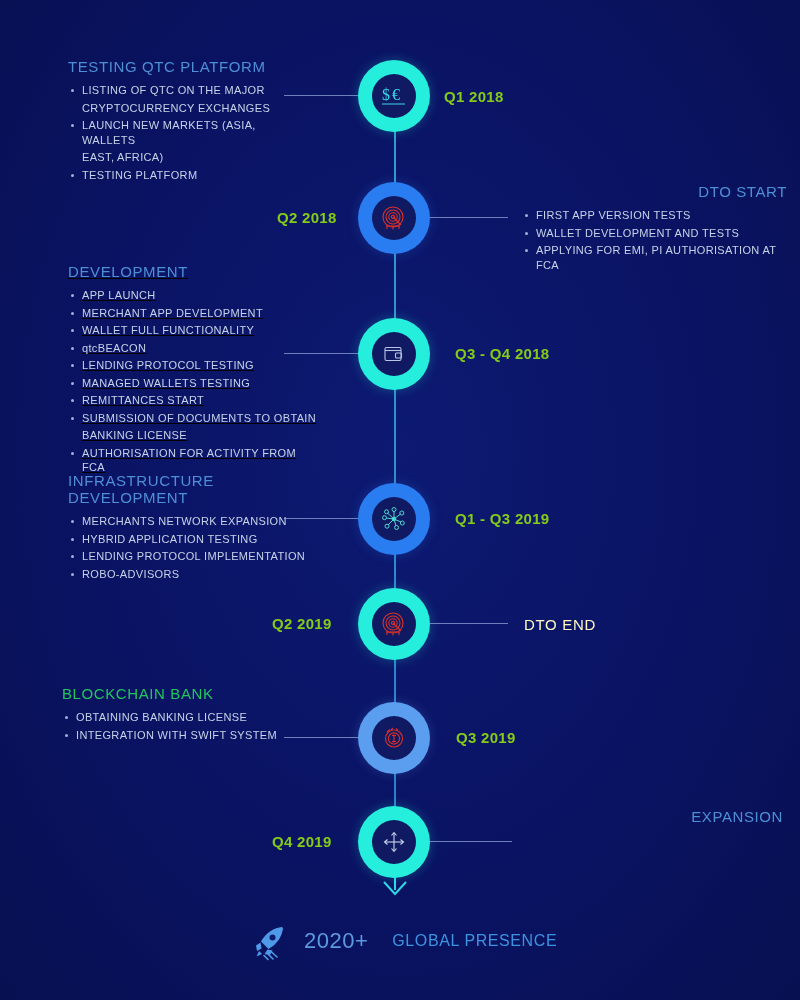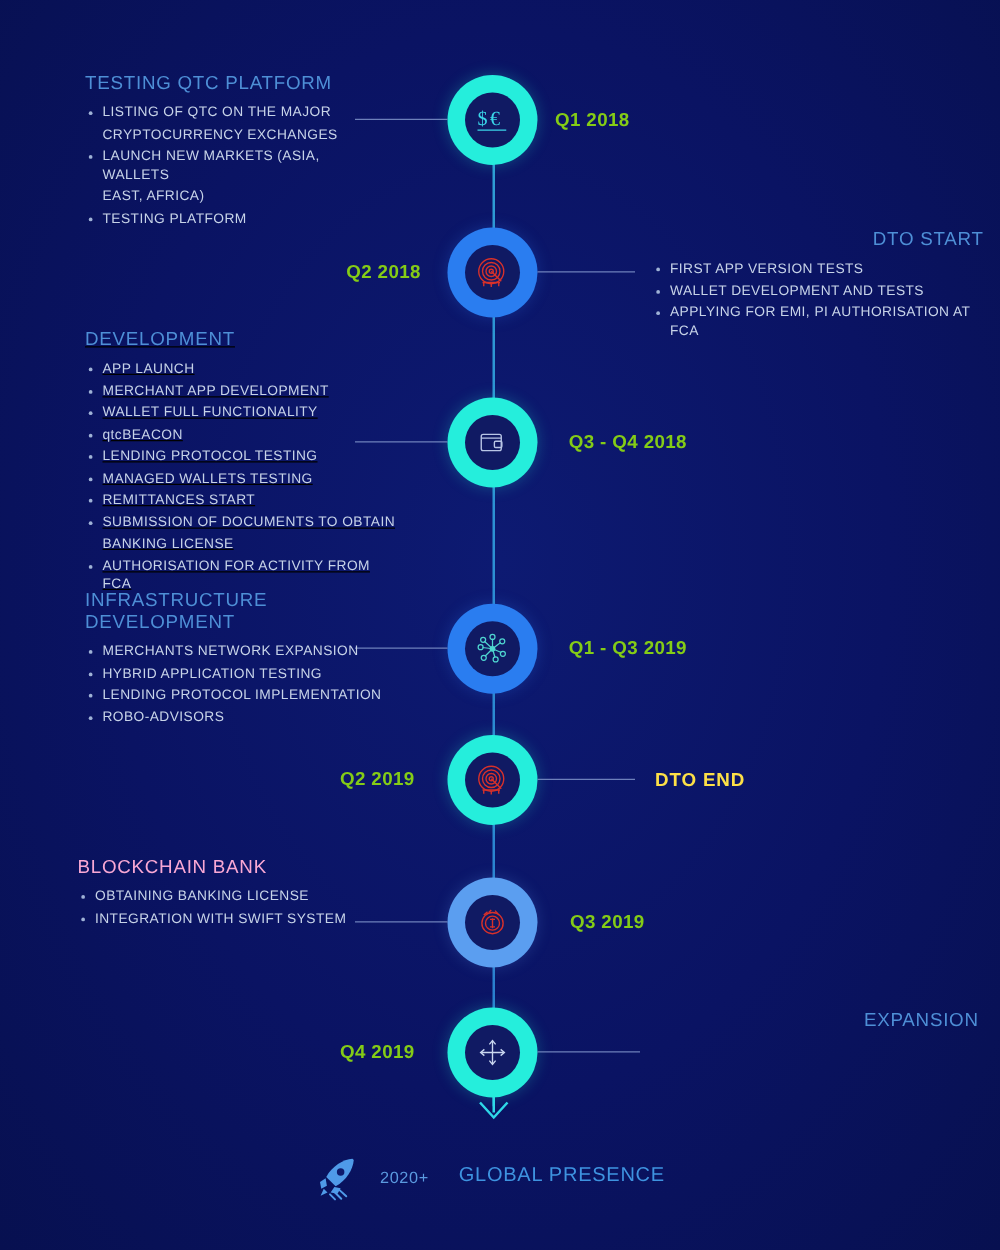--- a/index.html
+++ b/index.html
@@ -48,45 +48,44 @@
     position:absolute;color:#84cc16;font-size:15px;font-weight:bold;
     letter-spacing:.3px;white-space:nowrap;
   }
 
   
   .group{position:absolute;}
   .group h3{
     margin:0 0 8px 0;font-size:15px;font-weight:normal;
     letter-spacing:.6px;color:#4e8fd6;
   }
-  .group h3.red{color:#f9a8d4;}
+  .group h3.red{color:#22c55e;}
   .group ul{margin:0;padding:0;list-style:none;}
   .group li{
     position:relative;padding-left:14px;margin-bottom:3px;
     font-size:11px;letter-spacing:.35px;line-height:14.5px;
     color:#c7d3e8;
   }
   .group li:before{
     content:"";position:absolute;left:3px;top:6px;
     width:3px;height:3px;border-radius:50%;background:#9fb2d6;
   }
   .group li.cont{padding-left:14px;}
   .group li.cont:before{display:none;}
   .group.rt h3{text-align:right;}
 
   
   .sidelabel{
-    position:absolute;color:#fde047;font-size:15px;letter-spacing:.7px;
+    position:absolute;color:#fef9c3;font-size:15px;letter-spacing:.7px;
     white-space:nowrap;
-    font-weight:bold;
   }
 
   
   .footer{position:absolute;left:248px;top:920px;display:flex;align-items:center;}
-  .footer .yr{color:#5b9ae0;font-size:13px;letter-spacing:.5px;margin-left:14px;}
+  .footer .yr{color:#5b9ae0;font-size:22px;letter-spacing:.5px;margin-left:14px;}
   .footer .gp{color:#3e93e0;font-size:16px;letter-spacing:.6px;margin-left:24px;}
 </style>
 </head>
 <body>
 
 <div id="stage">
 
   <div class="spine"></div>
   <svg class="arrow-head" viewBox="0 0 38 30">
     <path d="M19 0 L19 22 M8 14 L19 26 L30 14" fill="none" stroke="#2fd8e8" stroke-width="2"></path>

